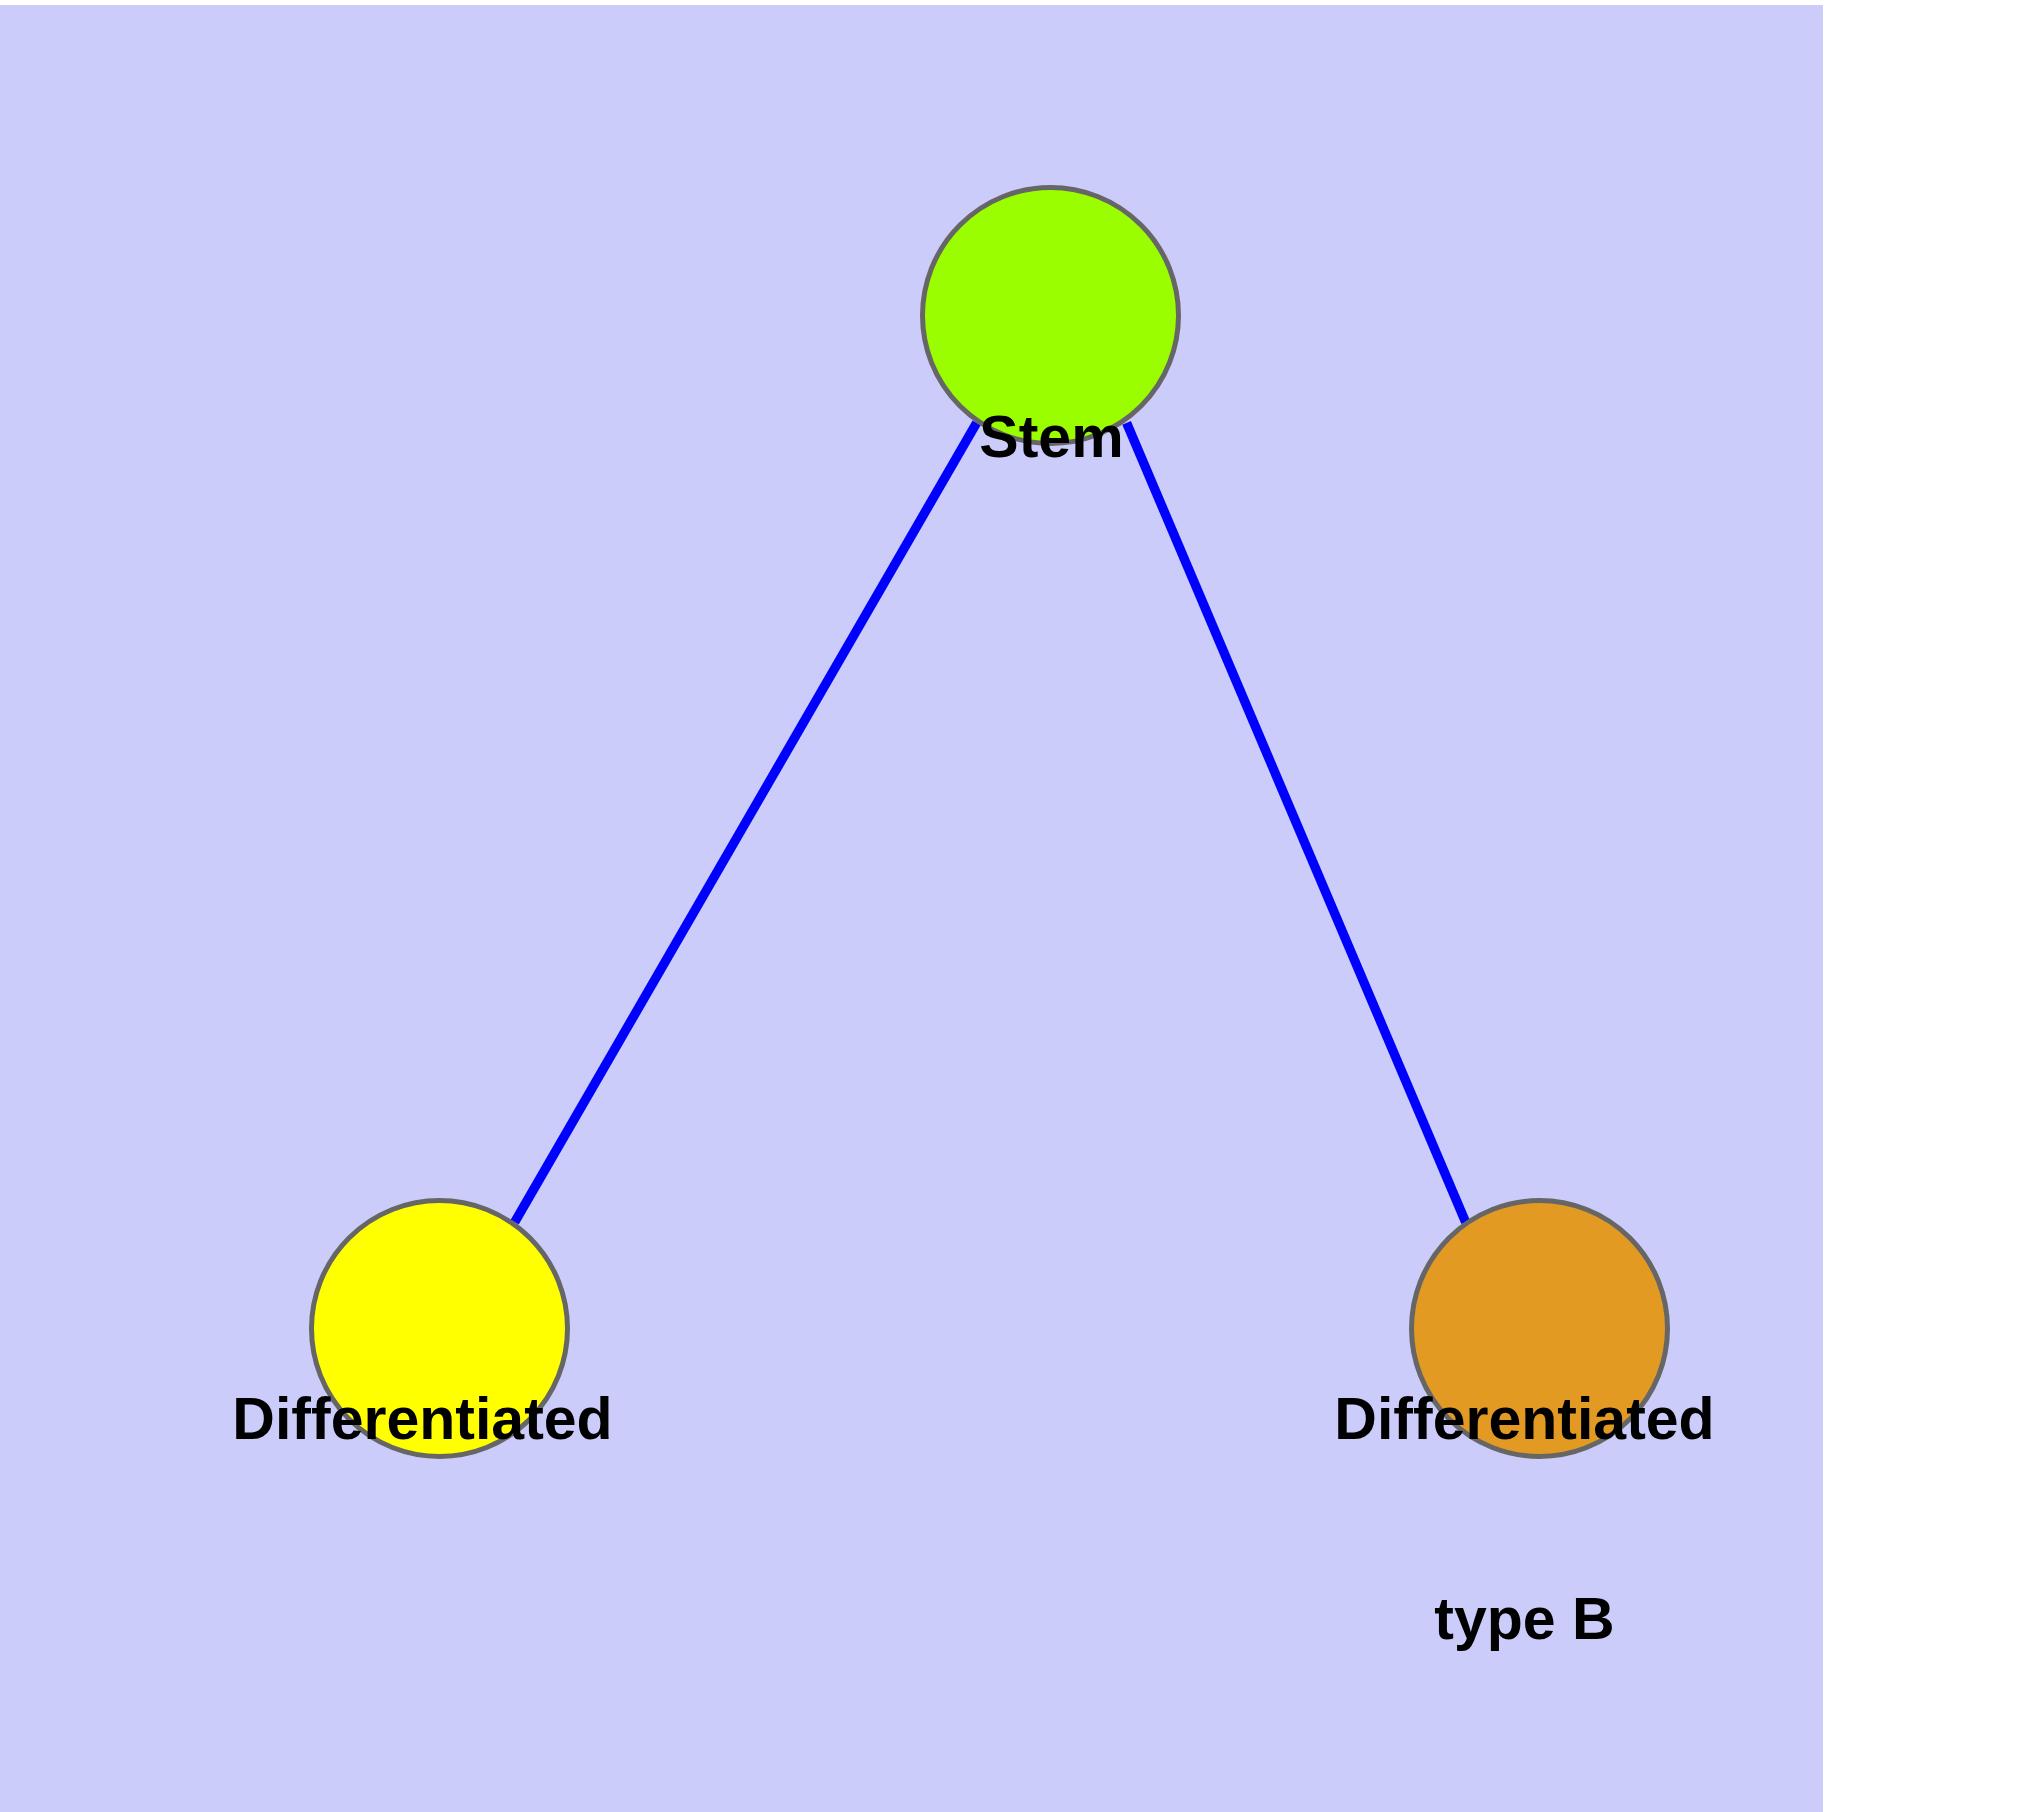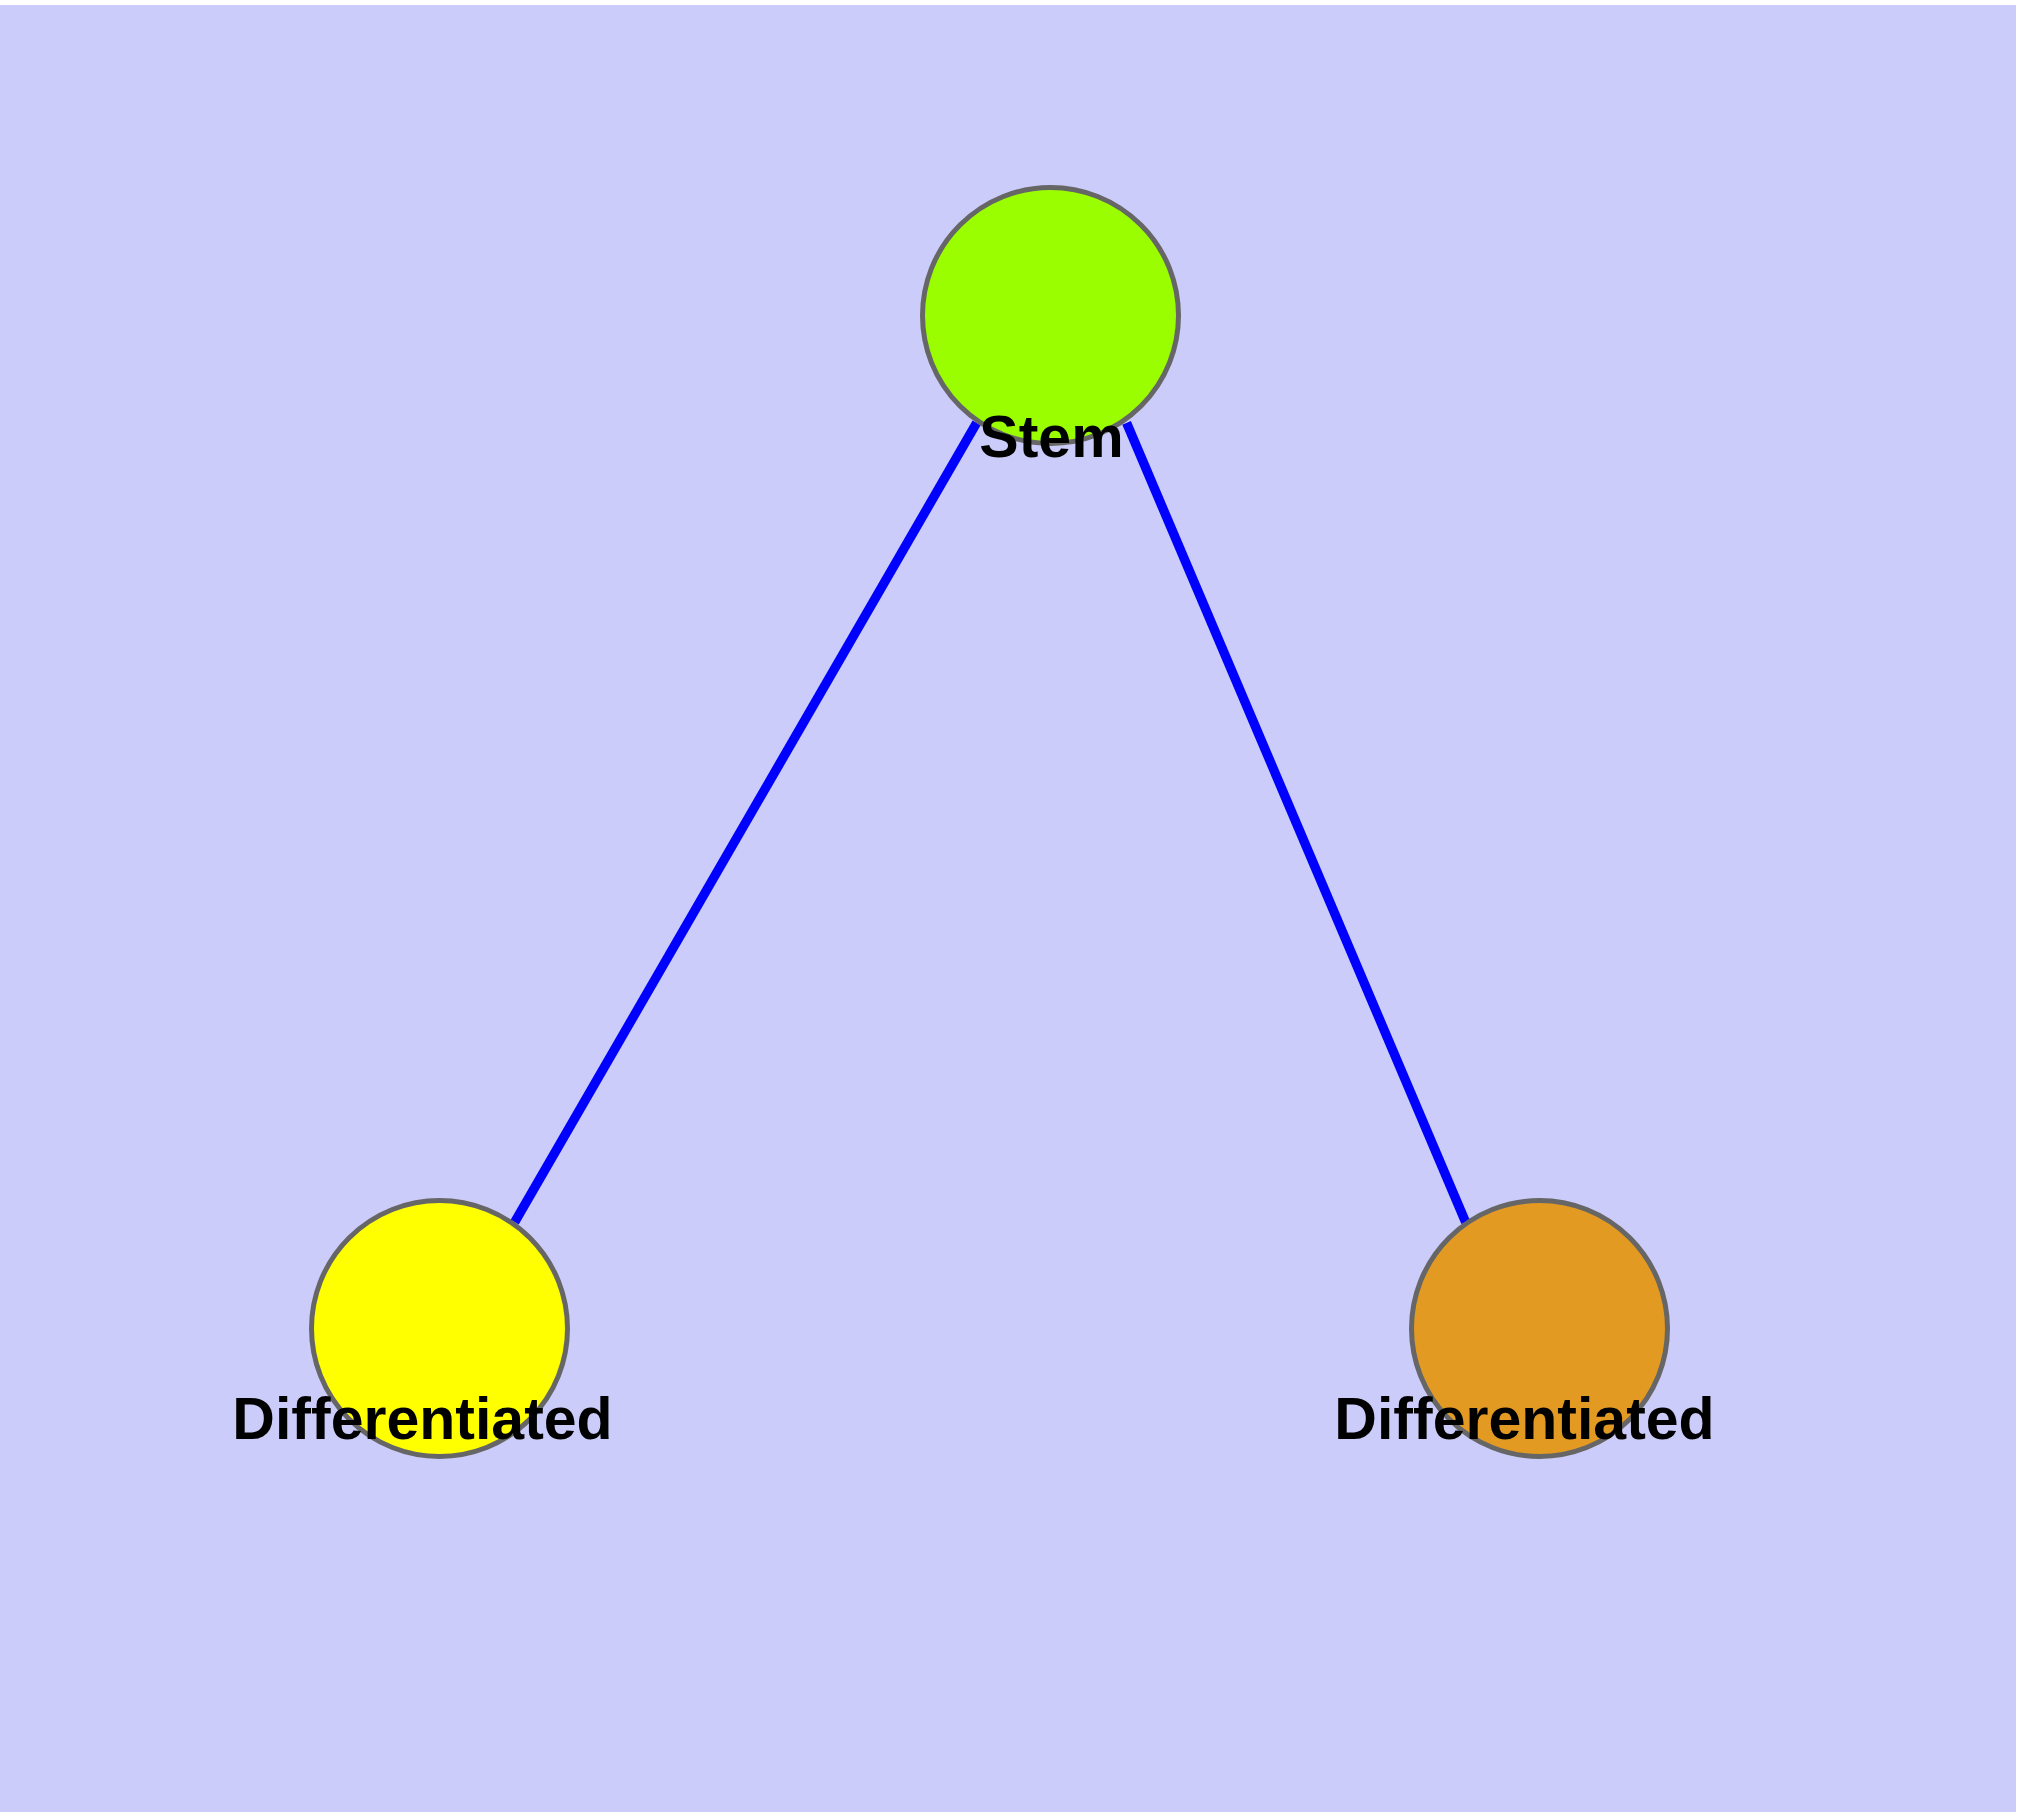--- a/index.html
+++ b/index.html
@@ -8,21 +8,21 @@
     background: #ffffff;
   }
   body {
     width: 2021px;
     height: 1812px;
     overflow: hidden;
     font-family: "Liberation Sans", sans-serif;
   }
   #graph-canvas {
     position: relative;
-    width: 2016px;
+    width: 1823px;
     height: 1812px;
     background: #ccccfa;
   }
   #top-white-strip {
     position: absolute;
     left: 0;
     top: 0;
     width: 2021px;
     height: 5.1px;
     background: #ffffff;
@@ -109,16 +109,17 @@
   <div id="label-stem" class="node-label">
     <div>Stem</div>
   </div>
 
   <div id="label-type-a" class="node-label">
     <div>Differentiated</div>
   </div>
 
   <div id="label-type-b" class="node-label">
     <div>Differentiated</div>
+    <div>type B</div>
   </div>
 
 </div>
 
 
 </body></html>

